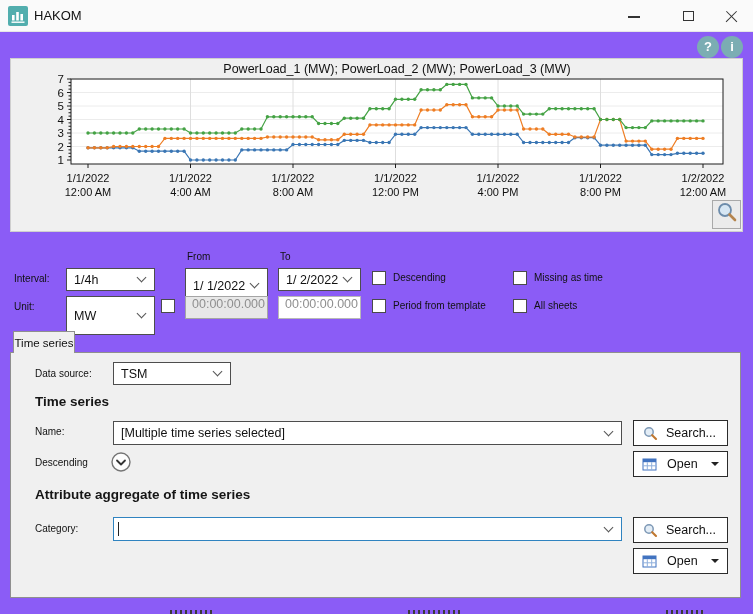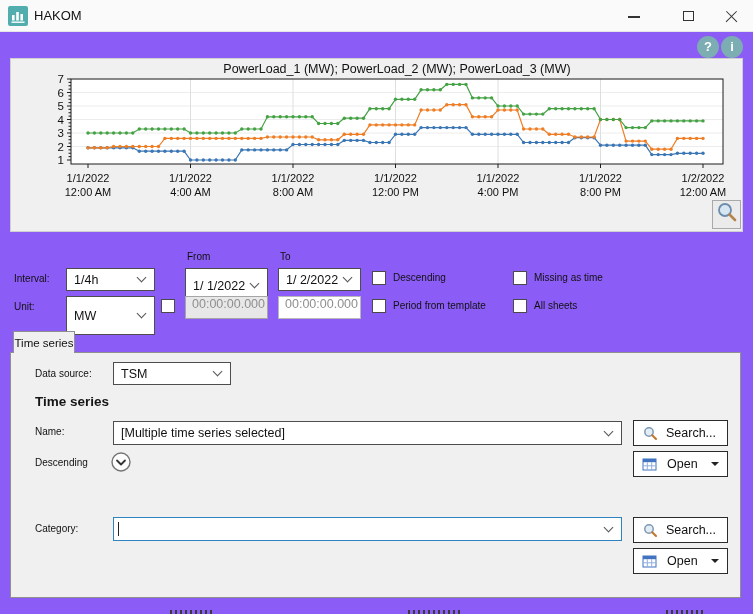--- a/index.html
+++ b/index.html
@@ -534,20 +534,21 @@
       <rect x="1" y="1" width="13" height="3.2" fill="#4173c0"></rect>
       <line x1="5.3" y1="4.2" x2="5.3" y2="12" stroke="#8fb0dc" stroke-width="1"></line>
       <line x1="9.7" y1="4.2" x2="9.7" y2="12" stroke="#8fb0dc" stroke-width="1"></line>
       <line x1="1" y1="7.8" x2="14" y2="7.8" stroke="#8fb0dc" stroke-width="1"></line>
         </svg>
     </span>
     <span>Open</span>
     <span style="margin-left:auto;width:0;height:0;border-left:4px solid transparent;border-right:4px solid transparent;border-top:4.5px solid #222"></span>
   </div>
 
+  <span class="heading a" style="left:35px;top:487px;z-index:3">Attribute aggregate of time series</span>
 
   <span class="lbl a" style="left:35px;top:523px;z-index:3">Category:</span>
   <div class="combo a" style="left:113px;top:517px;width:509px;height:24px;border-color:#2f83c0;padding-left:4px;z-index:3">
     <span class="caret"></span>
     <span class="val"></span>
     <span class="chev"></span>
   </div>
   <div class="btn a" style="left:633px;top:517px;width:95px;height:26px;padding:0 9px;gap:8px;z-index:3">
     <span style="display:flex">
       <svg width="15" height="15">

